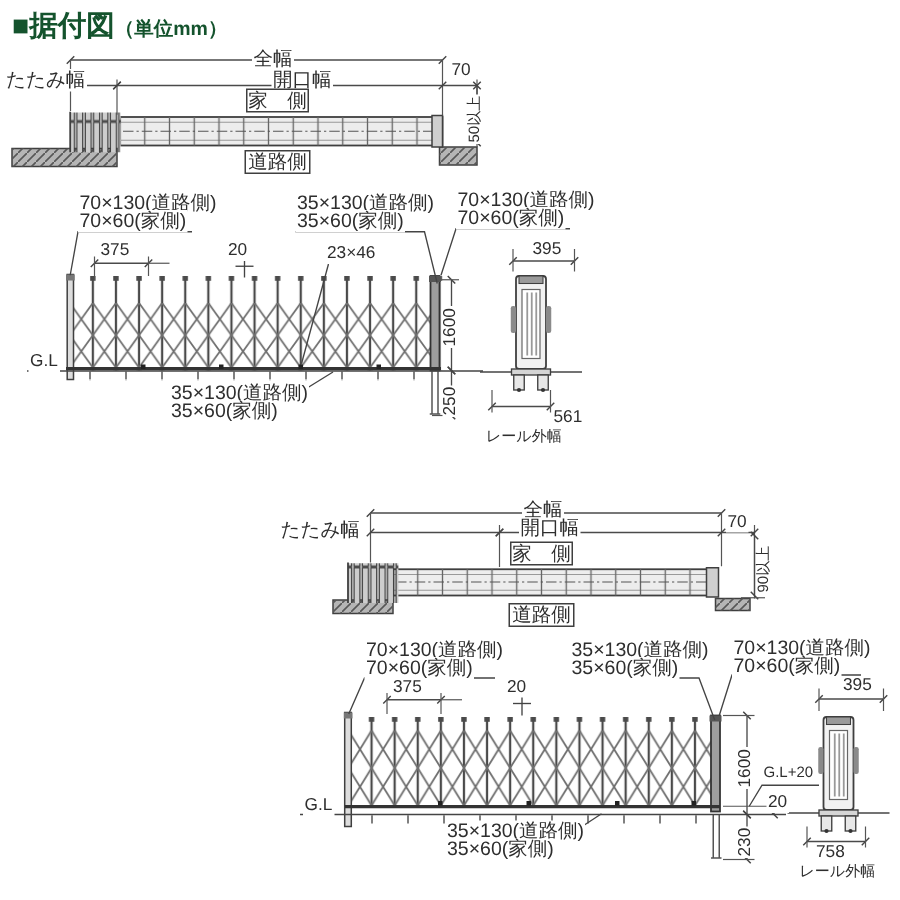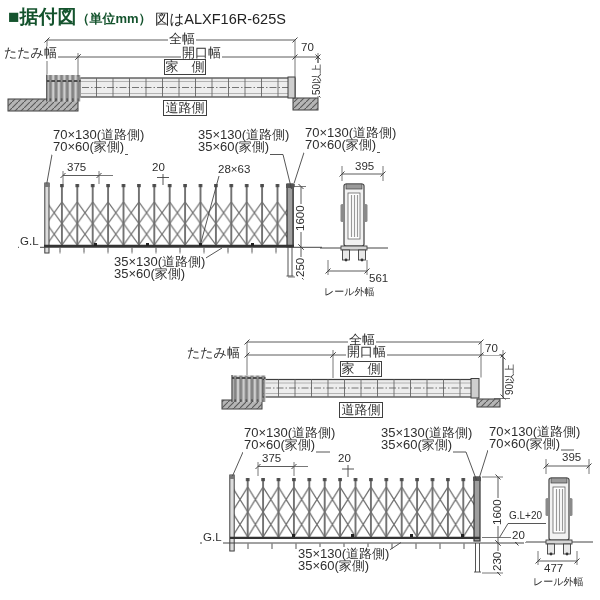--- a/index.html
+++ b/index.html
@@ -217,39 +217,38 @@
     <line x1="546" y1="466" x2="589" y2="466" stroke="#4a4a4a" stroke-width="0.9" marker-start="url(#m)" marker-end="url(#m)"></line>
     <line x1="546" y1="459" x2="546" y2="474" stroke="#555" stroke-width="0.8"></line>
     <line x1="589" y1="459" x2="589" y2="474" stroke="#555" stroke-width="0.8"></line>
     <line x1="538" y1="561" x2="577" y2="561" stroke="#4a4a4a" stroke-width="0.9" marker-start="url(#m)" marker-end="url(#m)"></line>
     <line x1="538" y1="551" x2="538" y2="565" stroke="#555" stroke-width="0.8"></line>
     <line x1="577" y1="551" x2="577" y2="565" stroke="#555" stroke-width="0.8"></line>
   </g>
 </svg>
 
   <div class="pg-title"><span>■据付図</span><span class="unit">（単位mm）</span></div>
-  <div class="caption" style="left:155px;top:10px;">図はALXF16R-625S</div>
 
   <div class="lbl" style="left:168px;top:32px;">全幅</div>
   <div class="lbl" style="left:3px;top:46px;">たたみ幅</div>
   <div class="lbl" style="left:181px;top:46px;">開口幅</div>
   <div class="lbl boxed" style="left:164px;top:59px;width:40px;">家　側</div>
   <div class="lbl boxed" style="left:163px;top:100px;width:42px;">道路側</div>
   <div class="lbl num" style="left:300px;top:41px;">70</div>
   <div class="lbl vlbl" style="left:312px;top:96px;font-size:10px;">50以上</div>
 
   <div class="lbl" style="left:52px;top:128px;">70×130(道路側)</div>
   <div class="lbl" style="left:52px;top:140px;">70×60(家側)</div>
   <div class="lbl" style="left:197px;top:128px;">35×130(道路側)</div>
   <div class="lbl" style="left:197px;top:140px;">35×60(家側)</div>
   <div class="lbl" style="left:304px;top:126px;">70×130(道路側)</div>
   <div class="lbl" style="left:304px;top:138px;">70×60(家側)</div>
   <div class="lbl num" style="left:66px;top:161px;">375</div>
   <div class="lbl num" style="left:151px;top:161px;">20</div>
-  <div class="lbl num" style="left:217px;top:163px;">28×63</div>
+  <div class="lbl num" style="left:217px;top:163px;">23×46</div>
   <div class="lbl num" style="left:19px;top:235px;">G.L</div>
   <div class="lbl vlbl num" style="left:295px;top:232px;">1600</div>
   <div class="lbl vlbl num" style="left:295px;top:278px;">250</div>
   <div class="lbl" style="left:113px;top:255px;">35×130(道路側)</div>
   <div class="lbl" style="left:113px;top:267px;">35×60(家側)</div>
 
   <div class="lbl num" style="left:354px;top:160px;">395</div>
   <div class="lbl num" style="left:336px;top:272px;margin-left:32px;">561</div>
   <div class="lbl" style="left:323px;top:286px;font-size:10px;">レール外幅</div>
 
@@ -271,16 +270,16 @@
   <div class="lbl num" style="left:337px;top:452px;">20</div>
   <div class="lbl num" style="left:202px;top:531px;">G.L</div>
   <div class="lbl vlbl num" style="left:492px;top:526px;">1600</div>
   <div class="lbl" style="left:508px;top:510px;font-size:10px;">G.L+20</div>
   <div class="lbl num" style="left:511px;top:529px;">20</div>
   <div class="lbl vlbl num" style="left:492px;top:572px;">230</div>
   <div class="lbl" style="left:297px;top:547px;">35×130(道路側)</div>
   <div class="lbl" style="left:297px;top:559px;">35×60(家側)</div>
 
   <div class="lbl num" style="left:561px;top:451px;">395</div>
-  <div class="lbl num" style="left:543px;top:562px;">477</div>
+  <div class="lbl num" style="left:543px;top:562px;">758</div>
   <div class="lbl" style="left:532px;top:576px;font-size:10px;">レール外幅</div>
 
 </div>
 
 </body></html>

